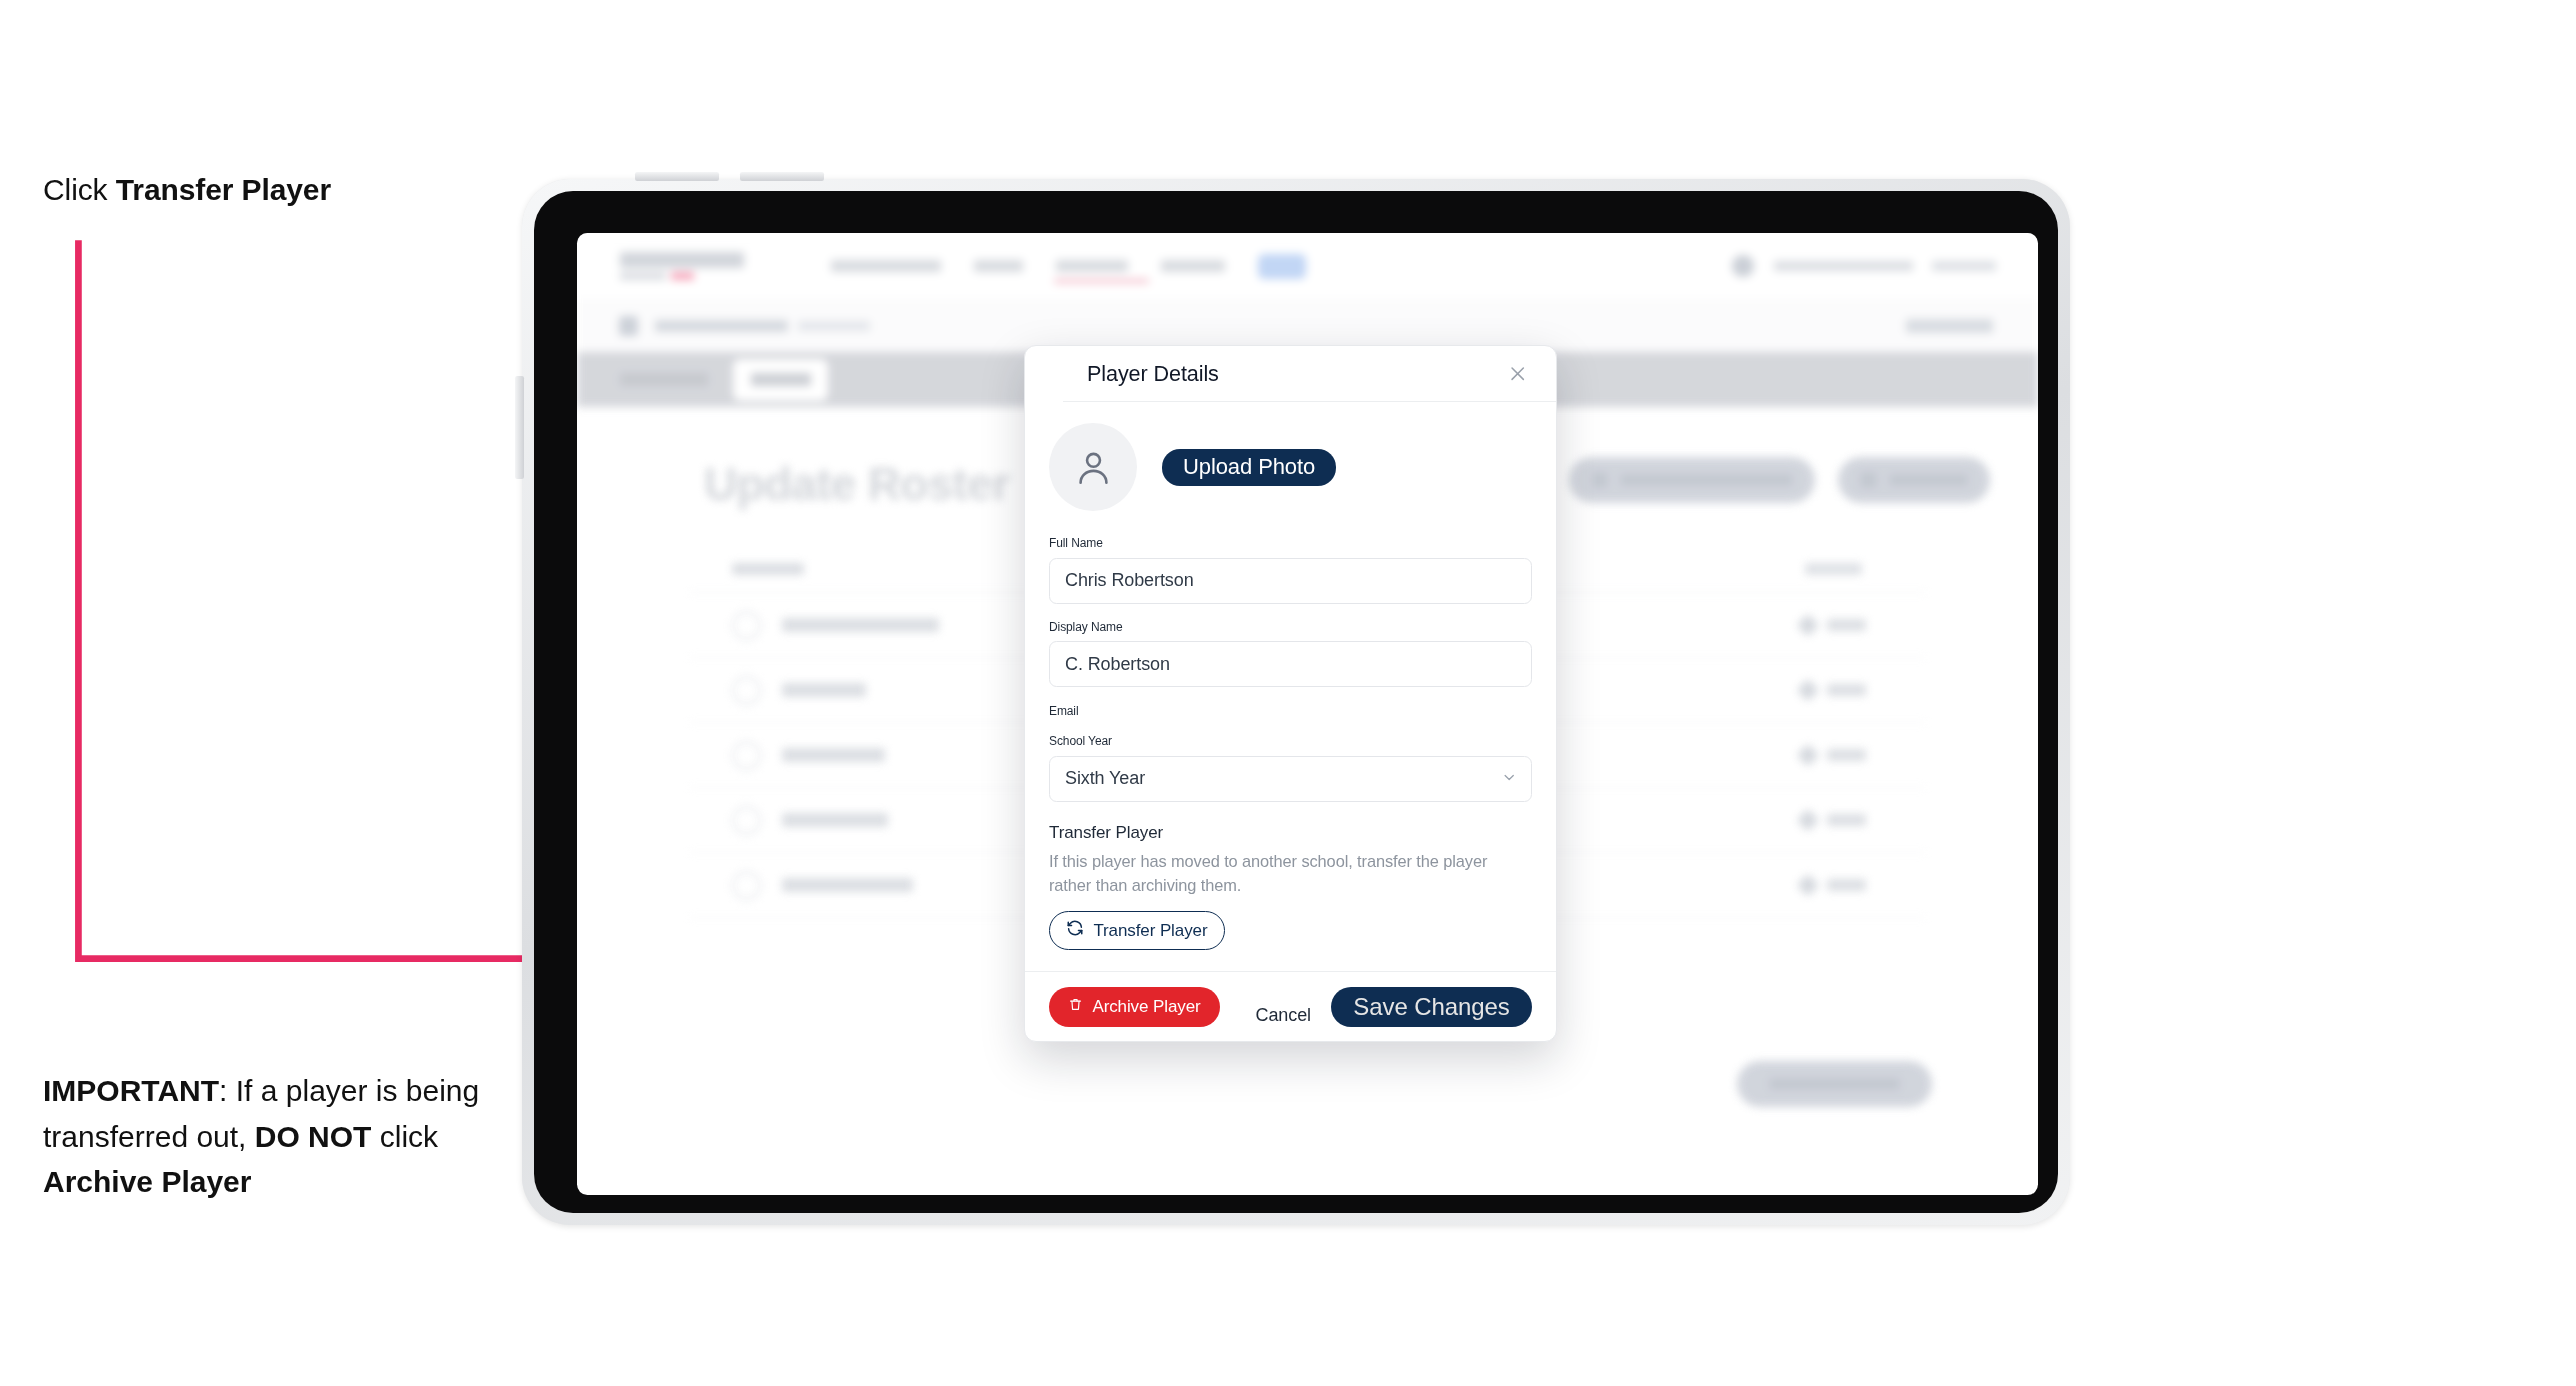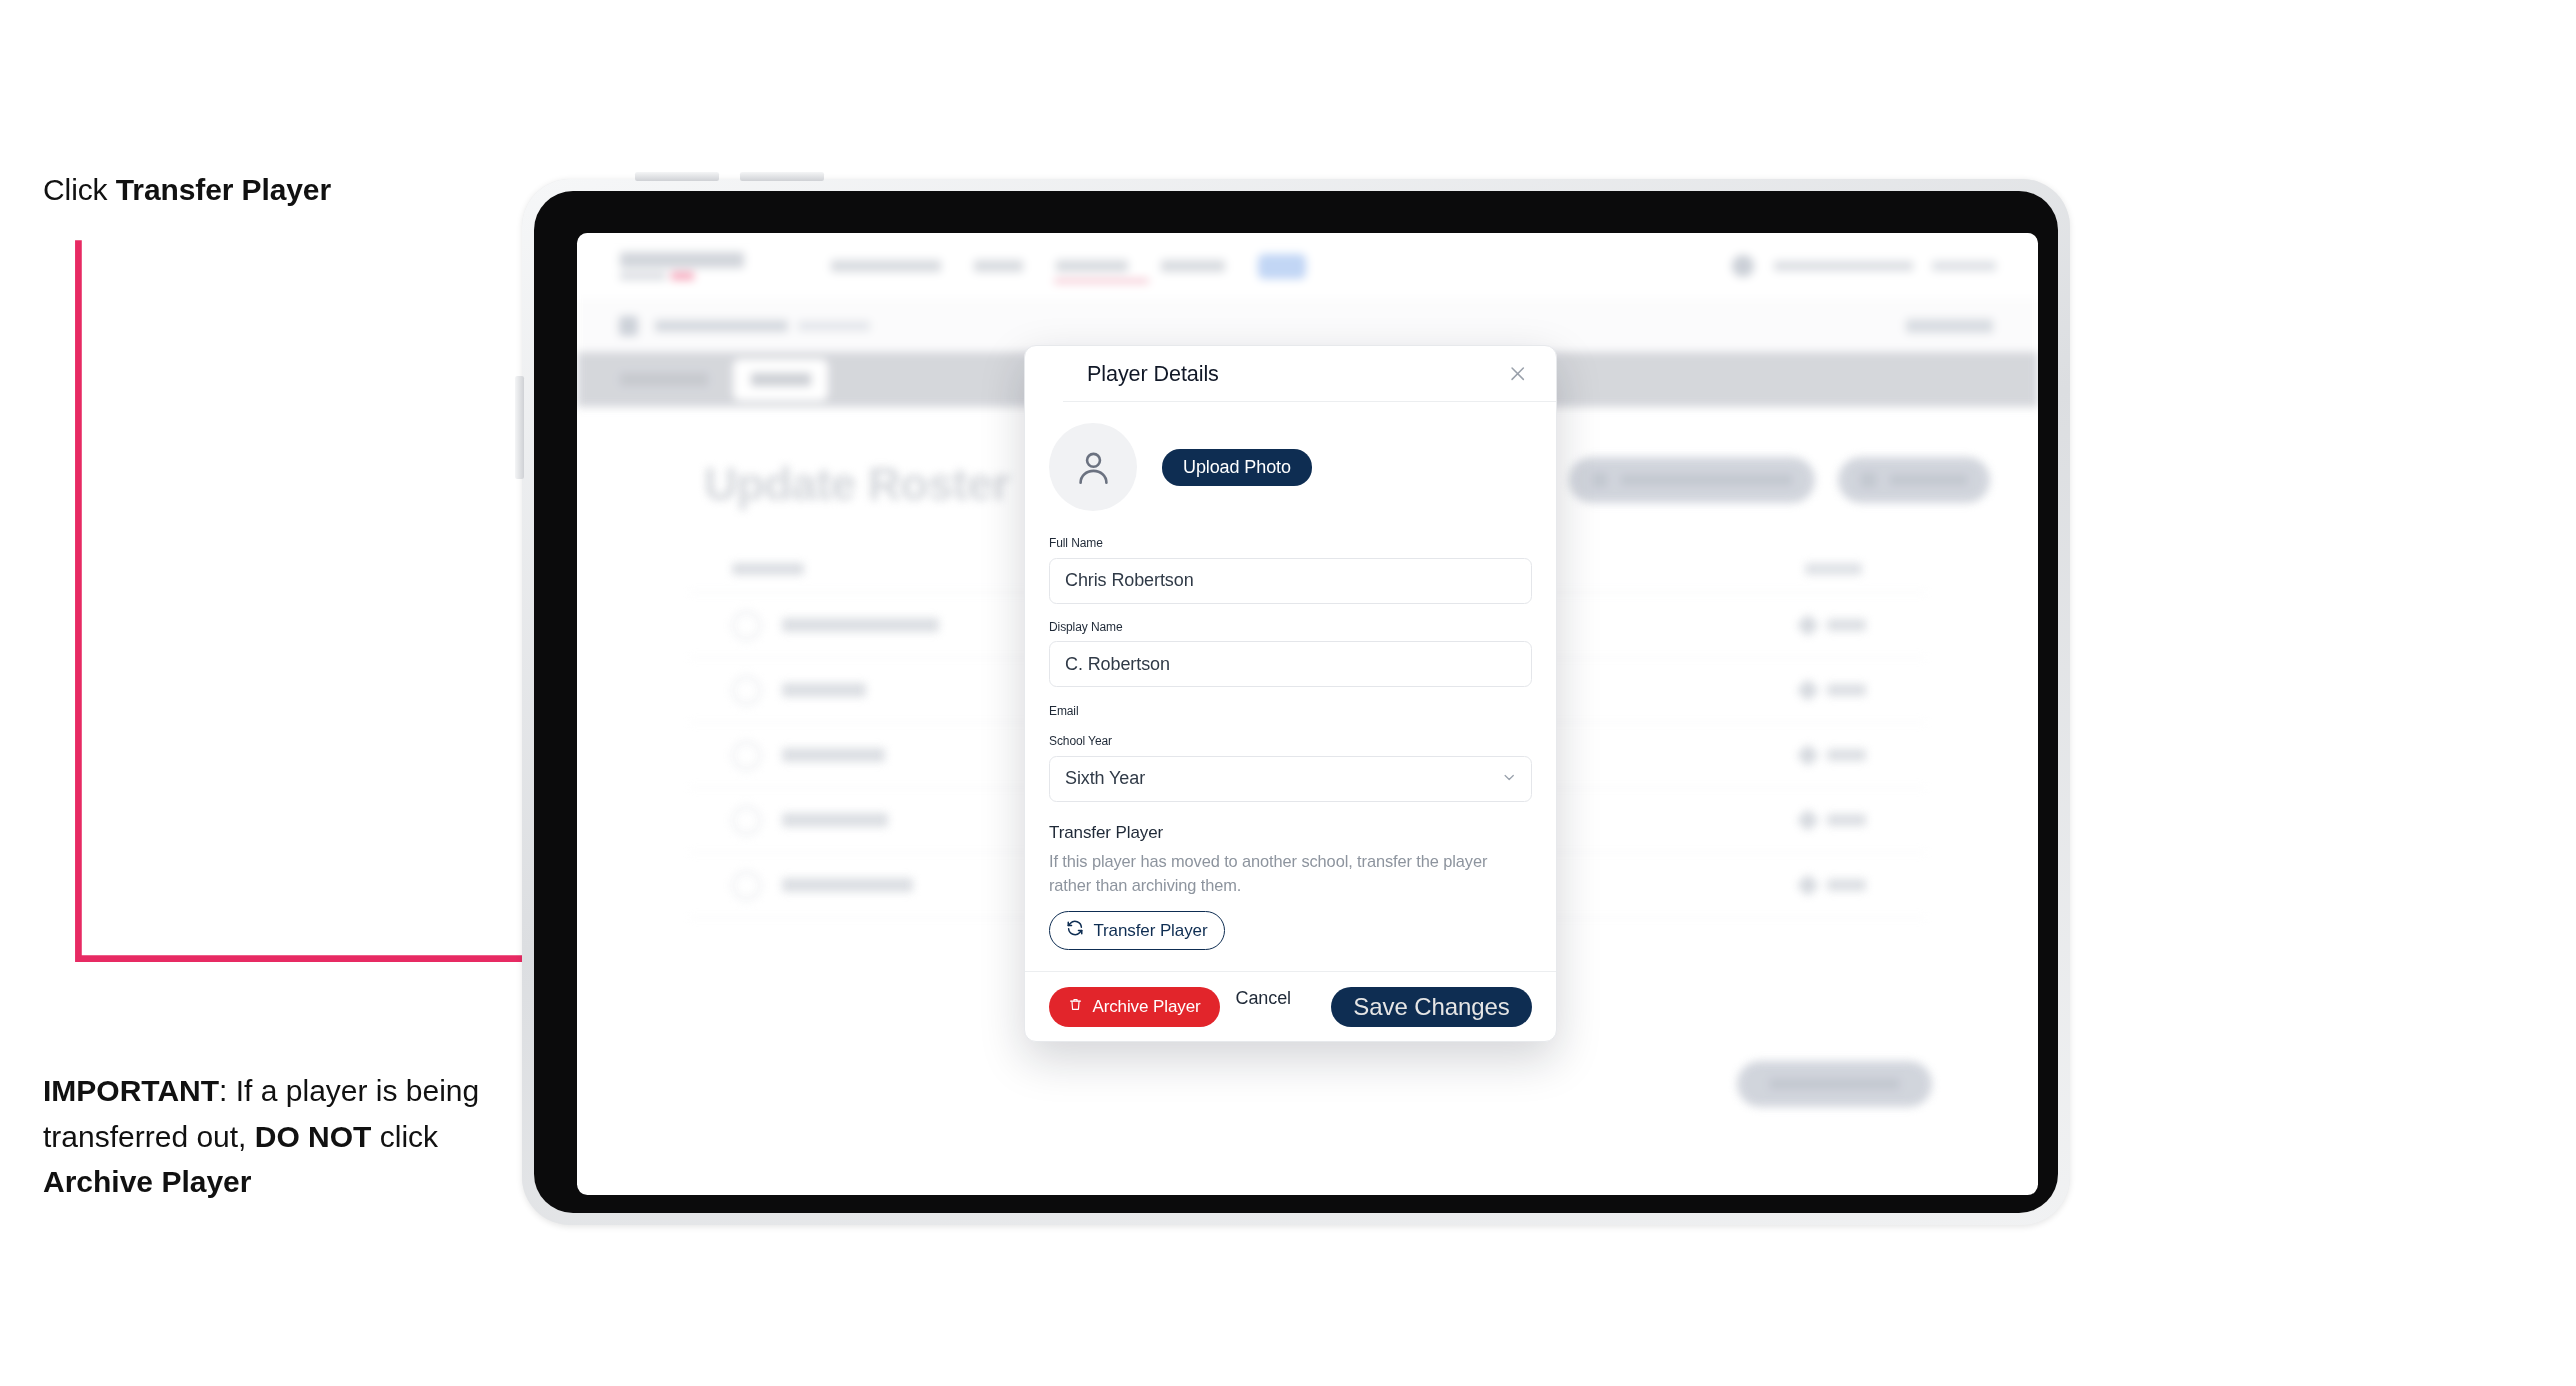--- a/index.html
+++ b/index.html
@@ -184,21 +184,21 @@
   .photo-row{display:flex;align-items:center;gap:25px;margin-bottom:25px;}
   .avatar{
     width:88px;height:88px;border-radius:50%;
     background:#f1f2f4;
     display:flex;align-items:center;justify-content:center;
   }
   .upload-btn{
     background:#0e2d52;color:#ffffff;
     border:none;border-radius:18px;
     height:37px;padding:0 21px;
-    font-size:18px;
+    font-size:22px;
     font-family:"Liberation Sans", sans-serif;
     cursor:pointer;
     letter-spacing:-0.1px;
   }
 
   .field{margin-bottom:16.4px;}
   .field-label{
     font-size:12px;color:#1f2937;margin-bottom:7.5px;display:block;
     letter-spacing:-0.1px;
   }
@@ -246,21 +246,21 @@
   }
   .archive-btn{
     display:inline-flex;align-items:center;gap:9px;
     height:40px;padding:0 19.4px;
     background:#e2252b;color:#ffffff;
     border:none;border-radius:20px;
     font-size:17px;cursor:pointer;
     font-family:"Liberation Sans", sans-serif;
     letter-spacing:-0.1px;
   }
-  .footer-right{margin-left:auto;display:flex;align-items:flex-start;gap:34px;}
+  .footer-right{margin-left:auto;display:flex;align-items:flex-end;gap:14px;}
   .cancel-btn{
     background:none;border:none;color:#1f2937;
     font-size:18px;cursor:pointer;
     font-family:"Liberation Sans", sans-serif;
     letter-spacing:-0.1px;
   }
   .save-btn{
     background:#0e2d52;color:#e5e5e5;border:none;
     border-radius:20px;height:40px;padding:0 22.4px;
     font-size:24px;cursor:pointer;

